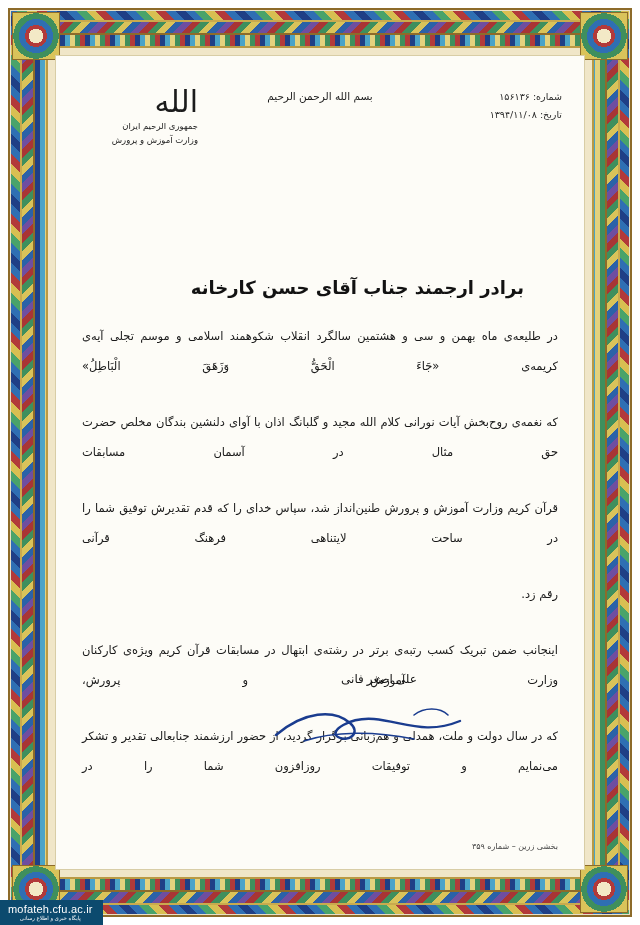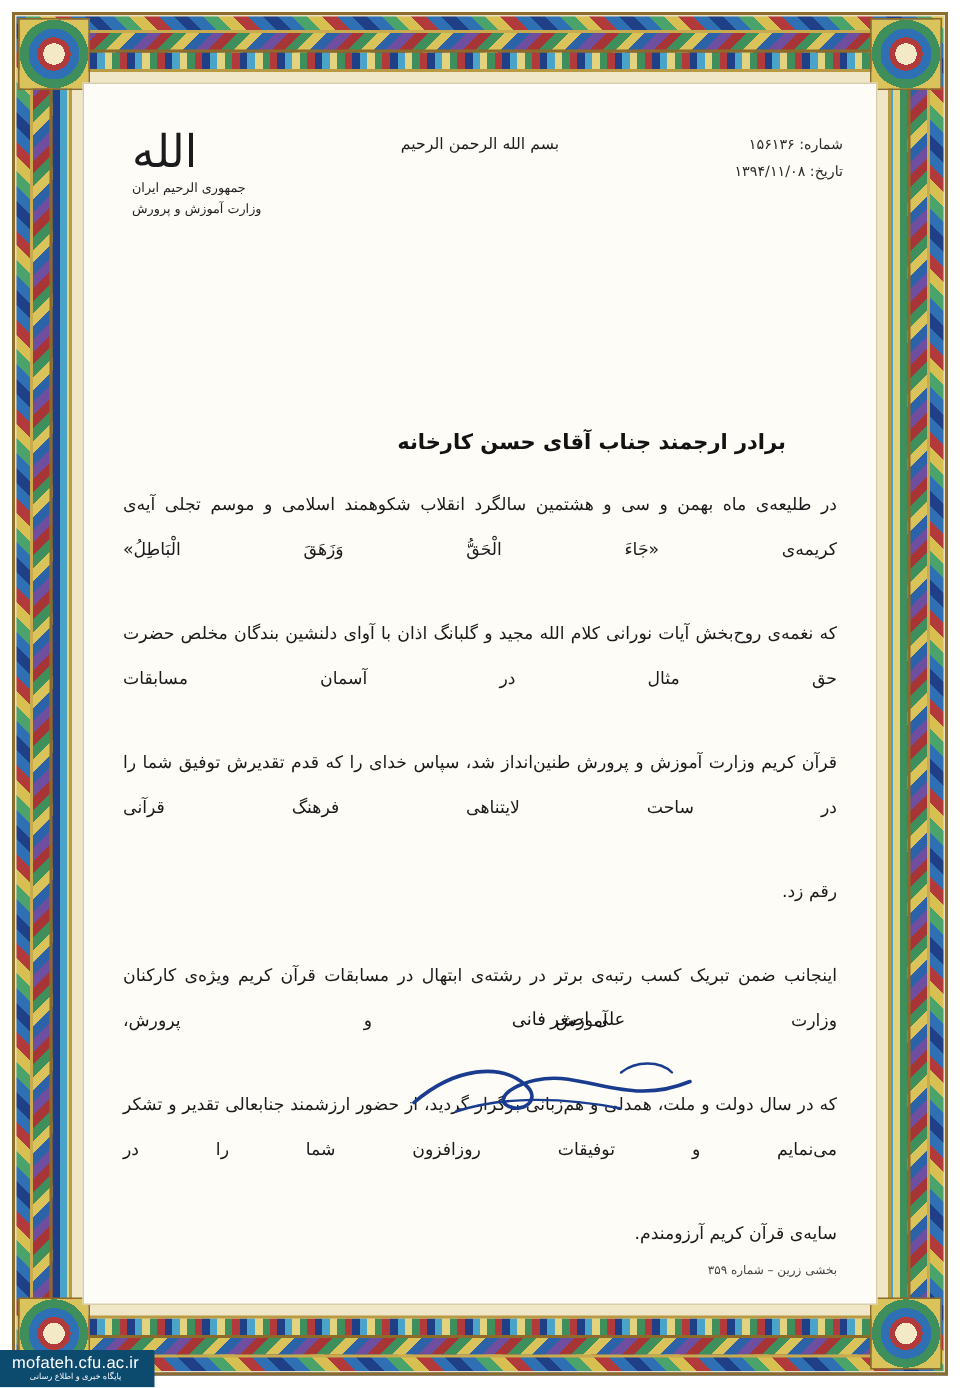--- a/index.html
+++ b/index.html
@@ -116,21 +116,21 @@
     transform: translateX(-50%);
     top: 4px;
     font-size: 10.5px;
     color: #1d1d1d;
   }
   .lh-right {
     position: absolute;
     left: 10px;
     top: 0;
     width: 110px;
-    text-align: left;
+    text-align: right;
   }
   .emblem {
     font-size: 30px;
     line-height: 32px;
     color: #1b1b1b;
     font-family: "DejaVu Sans", sans-serif;
   }
   .org-line {
     font-size: 8.5px;
     color: #222;
@@ -157,23 +157,23 @@
     margin-top: 6px;
     font-size: 8.5px;
     color: #333;
     text-align: center;
     padding-right: 150px;
   }
 
   
   .salutation {
     position: absolute;
-    top: 231px;
+    top: 221px;
     right: 60px;
-    font-size: 14px;
+    font-size: 18px;
     font-weight: bold;
     color: #121212;
     direction: rtl;
     letter-spacing: .3px;
   }
 
   
   .body {
     position: absolute;
     top: 265px;
@@ -284,21 +284,20 @@
 
     <div class="salutation">برادر ارجمند جناب آقای  حسن کارخانه</div>
 
     <div class="body">
       <p>در طلیعه‌ی ماه بهمن و سی و هشتمین سالگرد انقلاب شکوهمند اسلامی و موسم تجلی آیه‌ی کریمه‌ی «جَاءَ الْحَقُّ وَزَهَقَ الْبَاطِلُ»</p>
       <p>که نغمه‌ی روح‌بخش آیات نورانی کلام الله مجید و گلبانگ اذان با آوای دلنشین بندگان مخلص حضرت حق مثال در آسمان مسابقات</p>
       <p>قرآن کریم وزارت آموزش و پرورش طنین‌انداز شد، سپاس خدای را که قدم تقدیرش توفیق شما را در ساحت لایتناهی فرهنگ قرآنی</p>
       <p class="last-right">رقم زد.</p>
       <p>اینجانب ضمن تبریک کسب رتبه‌ی برتر در رشته‌ی ابتهال در مسابقات قرآن کریم ویژه‌ی کارکنان وزارت آموزش و پرورش،</p>
       <p>که در سال دولت و ملت، همدلی و هم‌زبانی برگزار گردید، از حضور ارزشمند جنابعالی تقدیر و تشکر می‌نمایم و توفیقات روزافزون شما را در</p>
-      <p class="last-right">سایه‌ی قرآن کریم آرزومندم.</p>
     </div>
 
     <div class="sign-block">
       <div class="sign-name">علی اصغر فانی</div>
       <div class="sign-mark">
         <svg width="230" height="44" viewBox="0 0 230 44" aria-hidden="true">
           <path d="M12,30 C40,6 70,4 86,18 C98,28 84,38 74,32 C64,26 86,12 110,14 C140,17 162,30 196,16" fill="none" stroke="#1a3c8f" stroke-width="2.4" stroke-linecap="round"></path>
           <path d="M40,36 C70,26 110,26 150,34" fill="none" stroke="#1a3c8f" stroke-width="1.6" stroke-linecap="round"></path>
           <path d="M150,10 C160,2 176,2 184,10" fill="none" stroke="#1a3c8f" stroke-width="1.6" stroke-linecap="round"></path>
         </svg>

